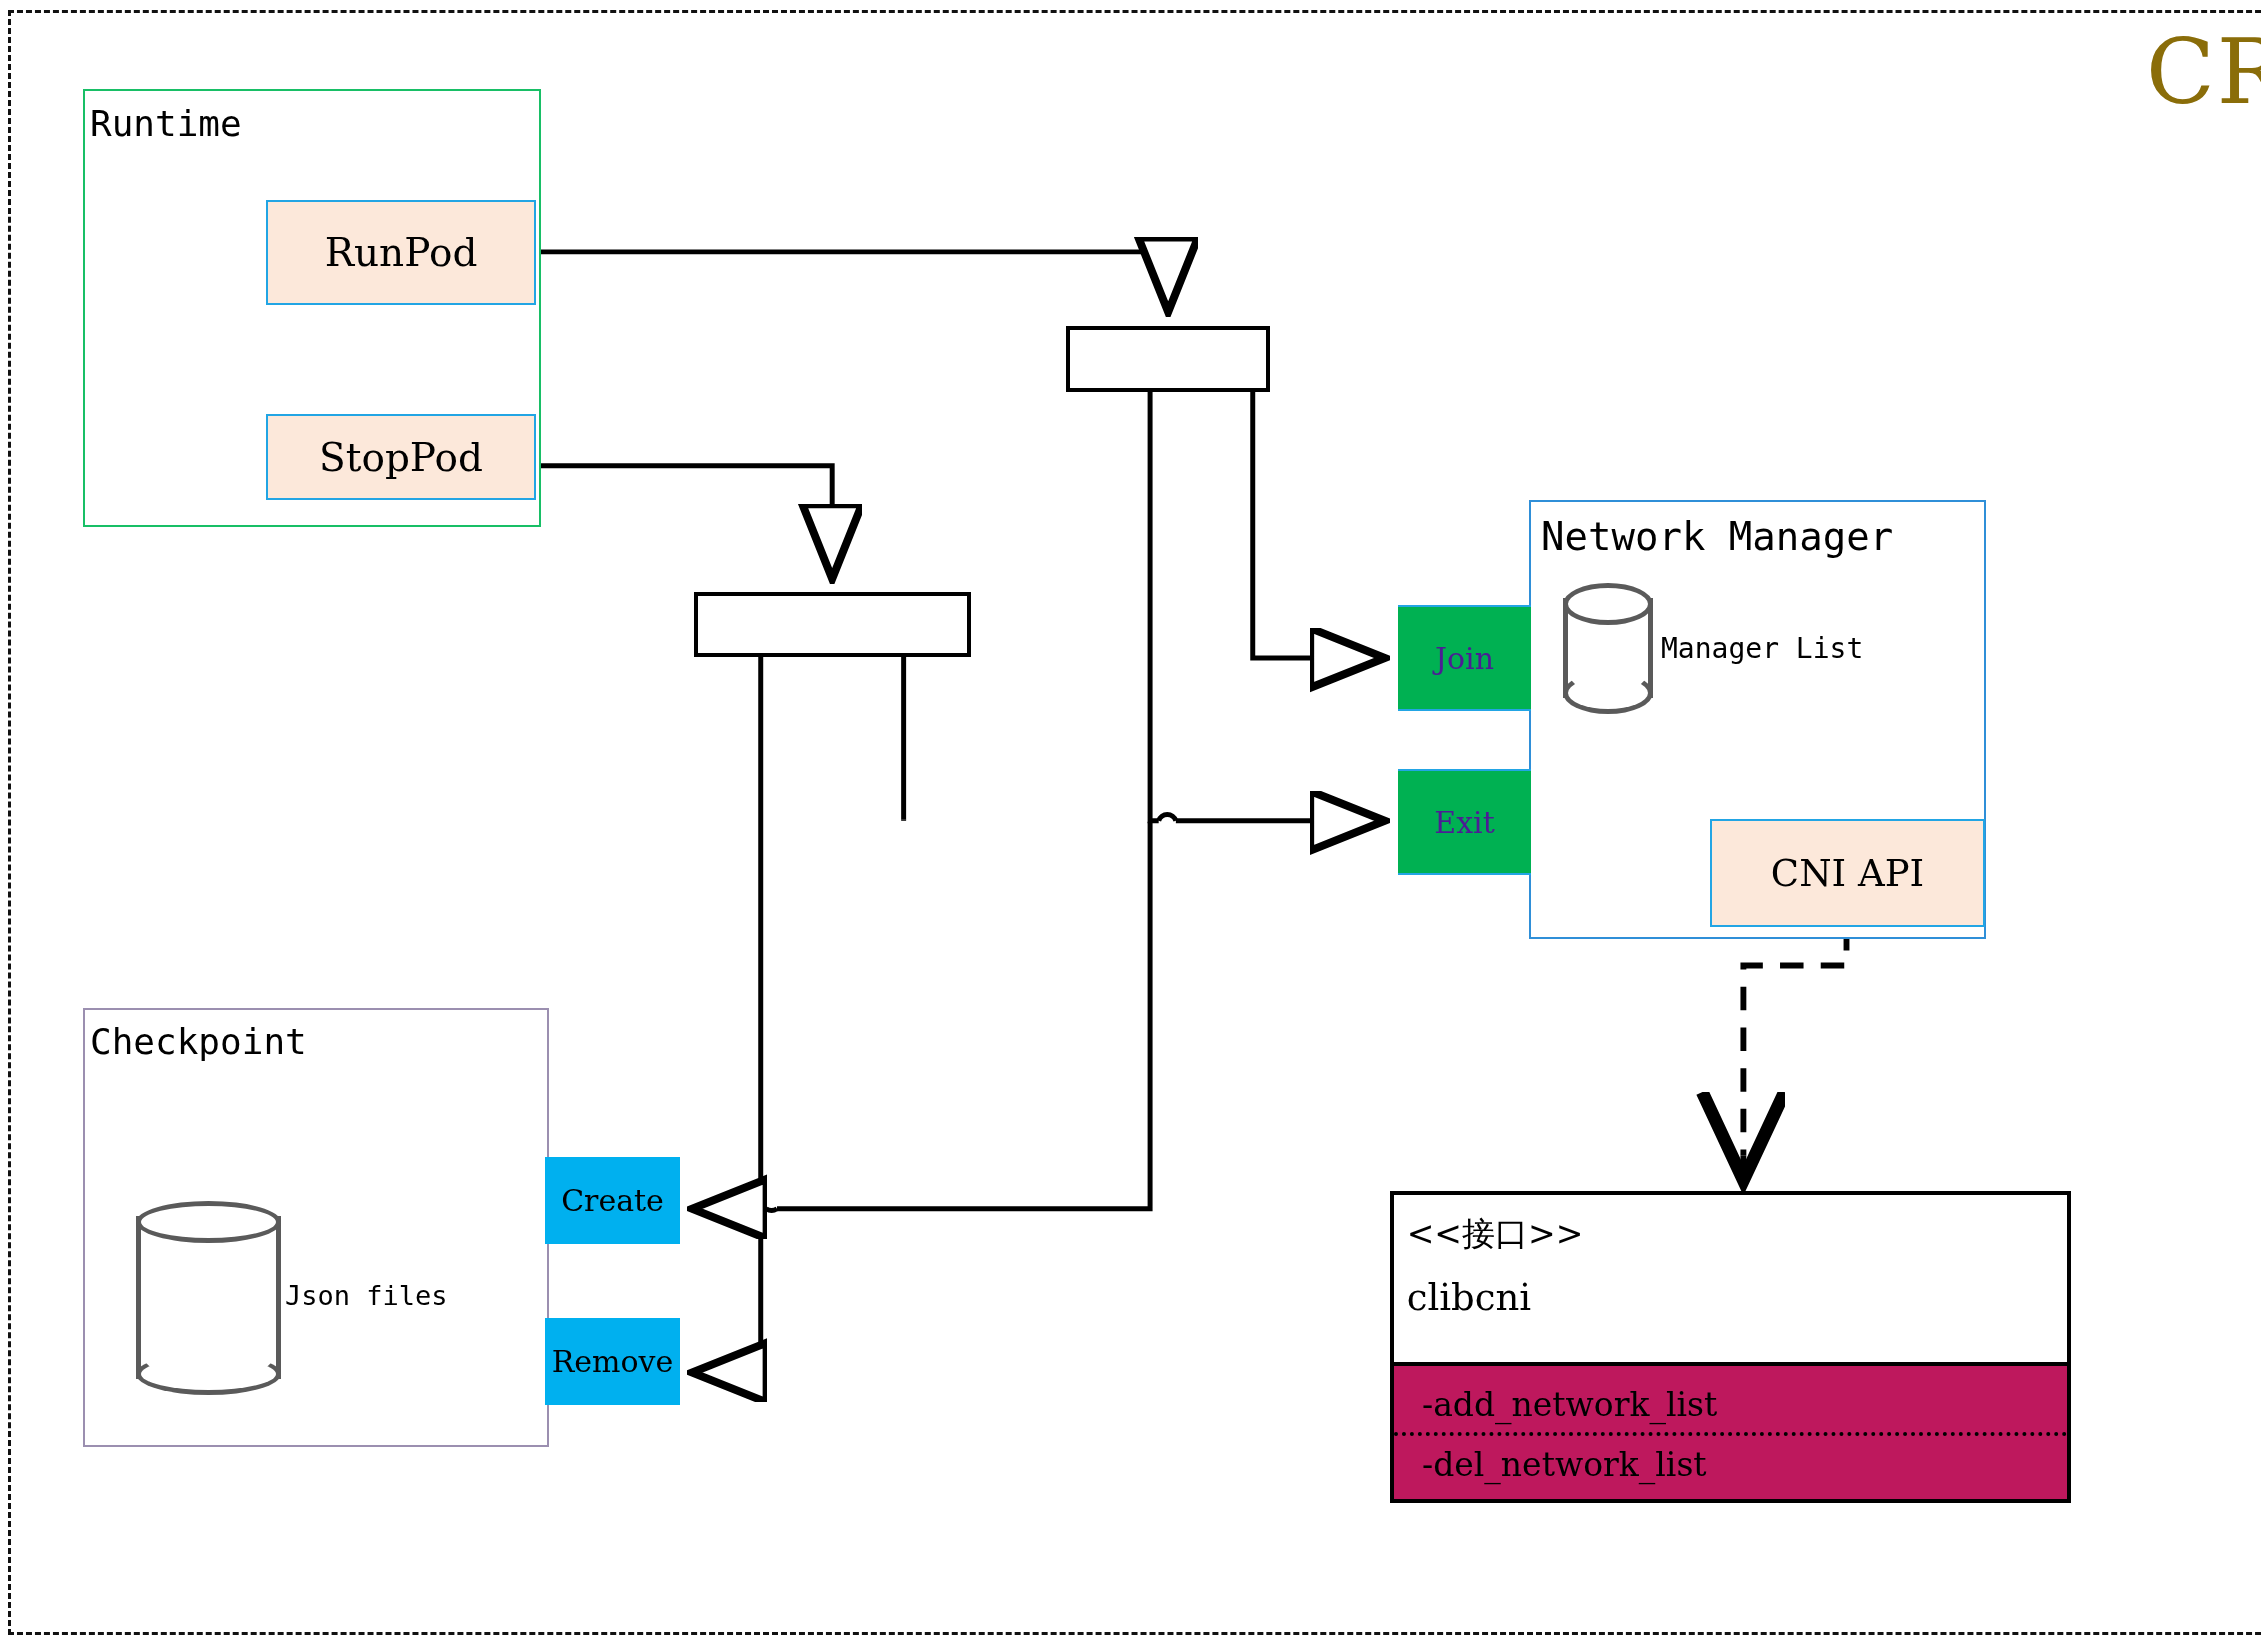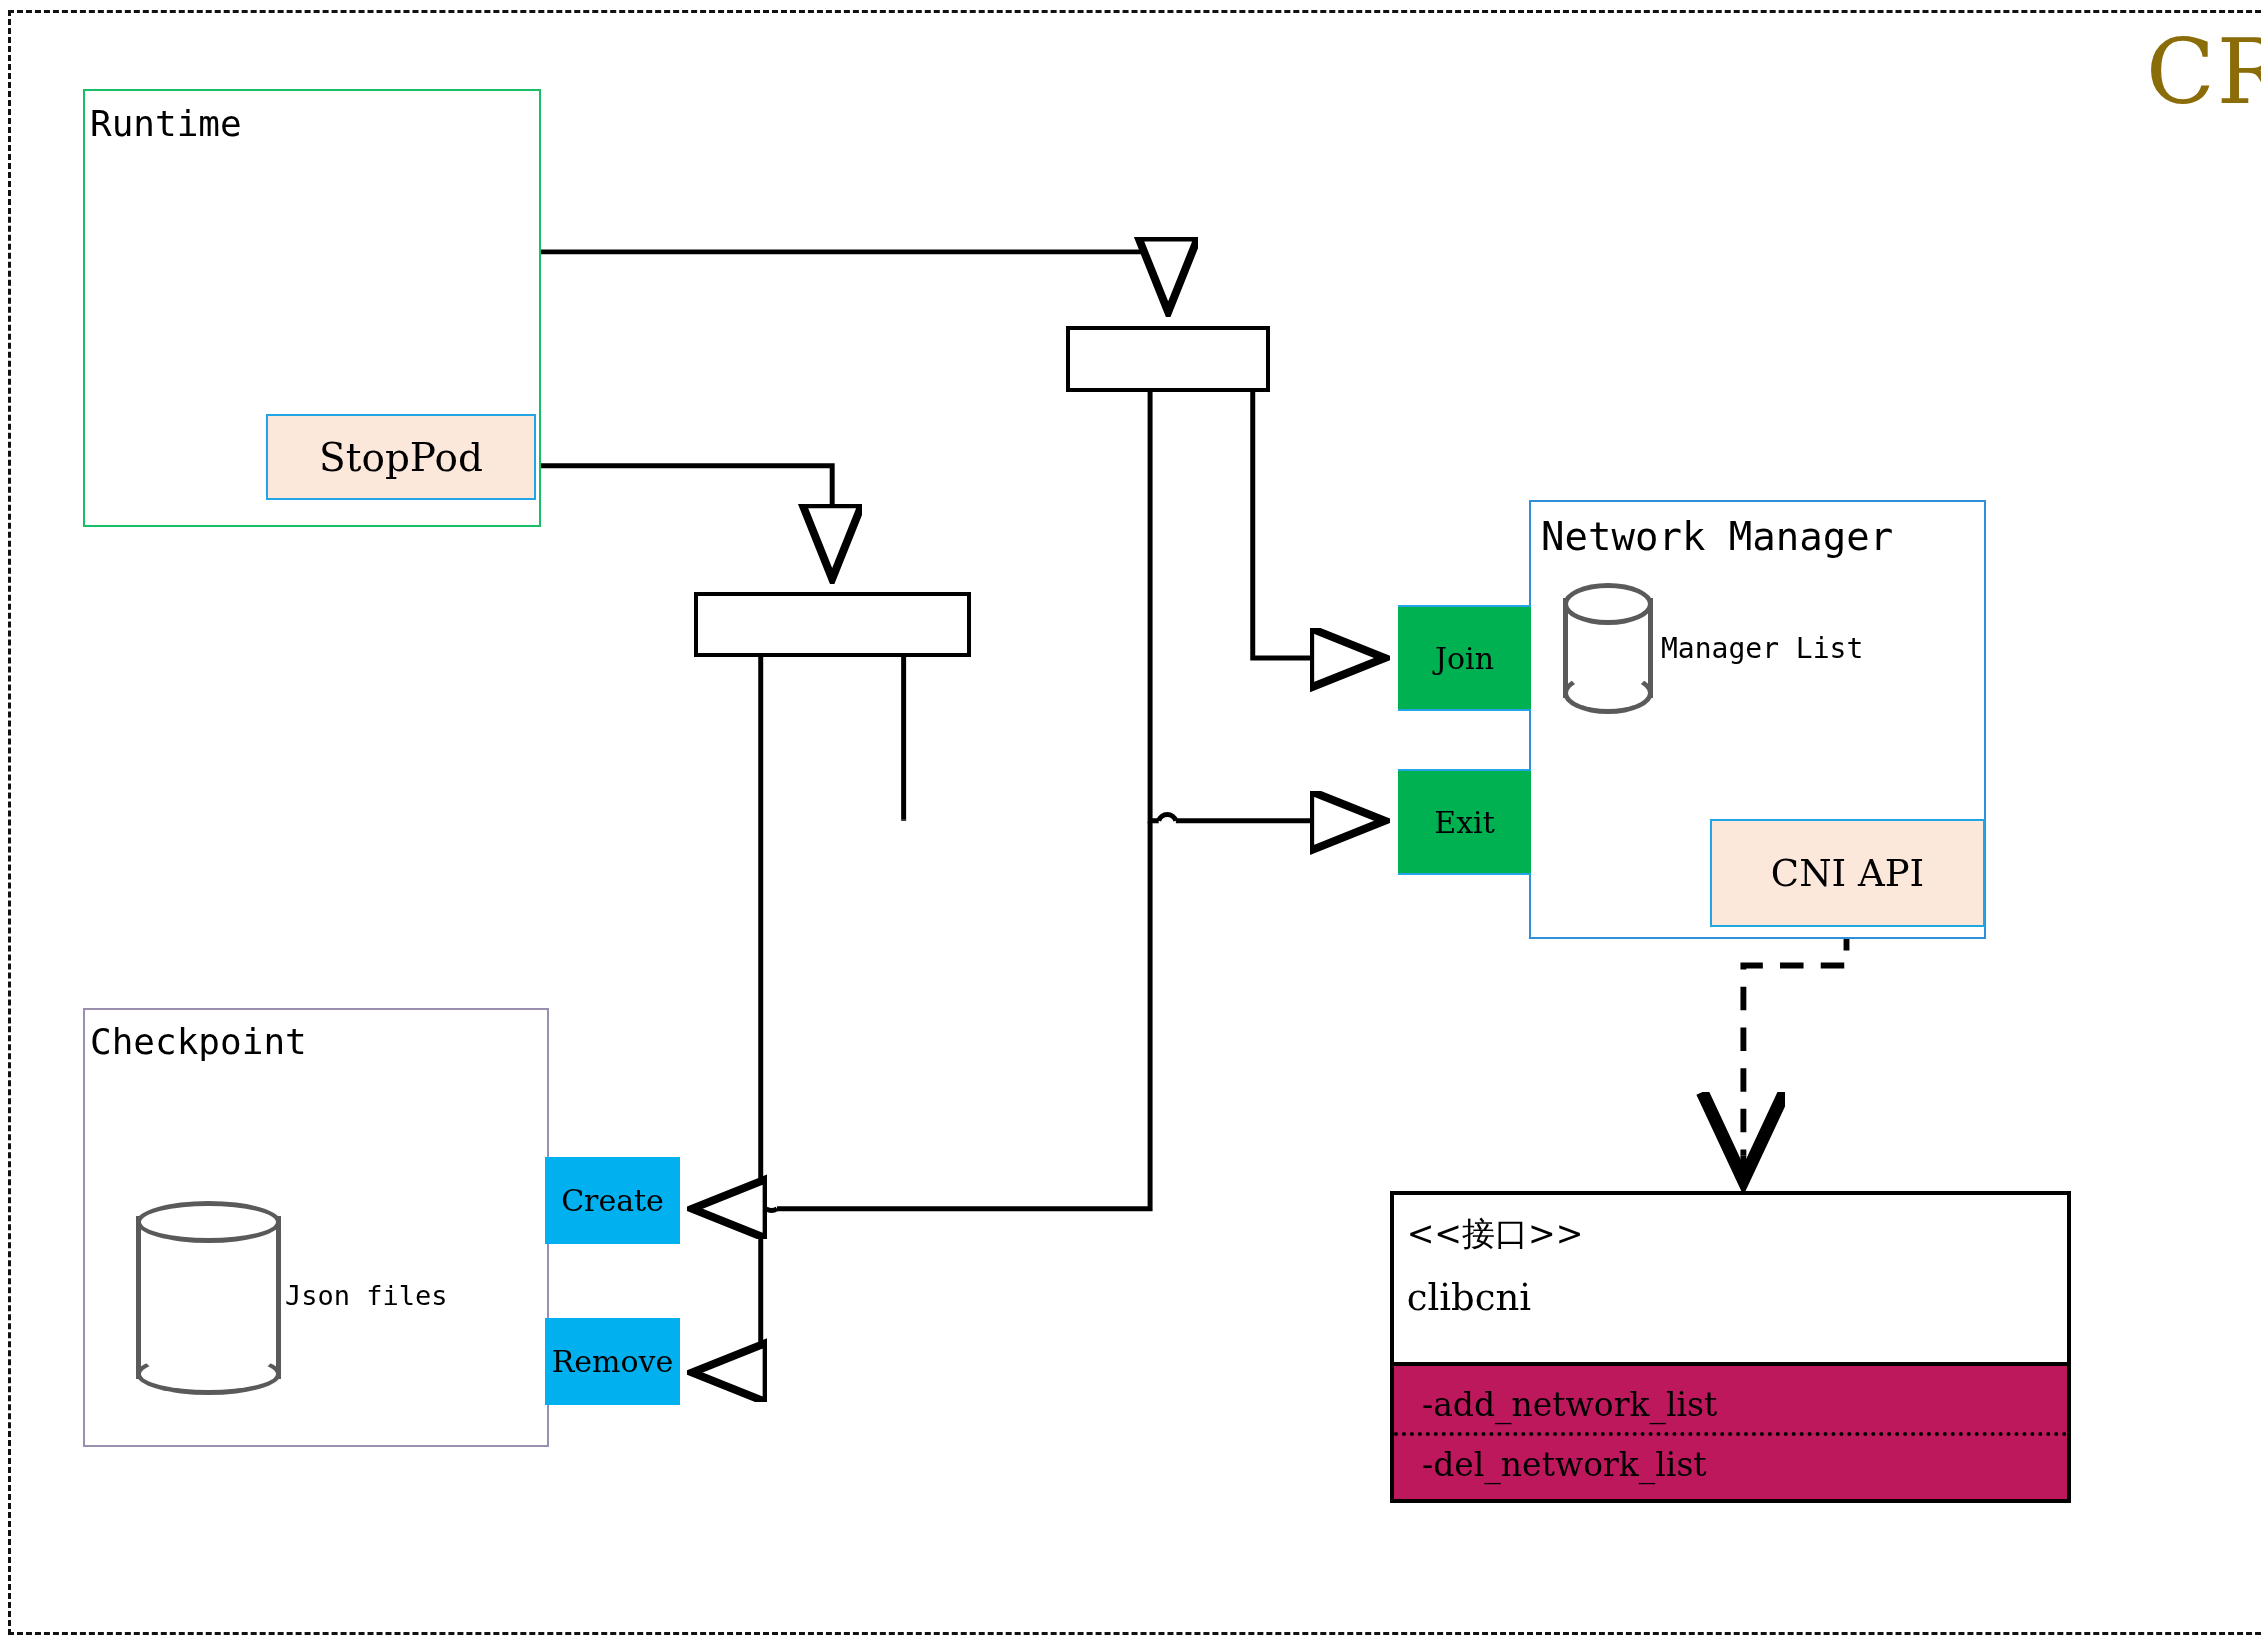--- a/index.html
+++ b/index.html
@@ -59,21 +59,21 @@
   #runpod-node{left:266px;top:200px;width:270px;height:105px;}
   #stoppod-node{left:266px;top:414px;width:270px;height:86px;text-align:right;}
   #cniapi-node{left:1710px;top:819px;width:275px;height:108px;font-size:37px;}
 
   
   .green-node{
     position:absolute;box-sizing:border-box;
     background:#00b152;border-top:2.7px solid #22a5e4;border-bottom:2.7px solid #22a5e4;
     display:flex;align-items:center;justify-content:center;
     font-family:"DejaVu Serif", serif;
-    font-size:30px;color:#000000;white-space:nowrap;
+    font-size:30px;color:#4c1d95;white-space:nowrap;
   }
   #join-node{left:1398px;top:605px;width:133px;height:106px;}
   #exit-node{left:1398px;top:769px;width:133px;height:106px;}
 
   
   .cyan-node{
     position:absolute;box-sizing:border-box;
     background:#00b0ef;
     display:flex;align-items:center;justify-content:center;
     font-family:"DejaVu Serif", serif;
@@ -211,20 +211,21 @@
       <path d="M4083,2050 L4083,2135 L3855,2135 L3855,2556"></path>
     </g>
     <g stroke="#000000" stroke-width="13" fill="none">
       <path d="M3855,2556 L3855,2610" marker-end="url(#arrow-vee)"></path>
     </g>
   </svg>
 
   <div class="group-box" id="runtime-box"></div>
   <div class="group-title" id="runtime-title">Runtime</div>
 
+  <div class="peach-node" id="runpod-node">RunPod</div>
   <div class="peach-node" id="stoppod-node">StopPod</div>
 
   <div class="junction" id="junction-top"></div>
   <div class="junction" id="junction-bottom"></div>
 
   <div class="group-box" id="netmgr-box"></div>
   <div class="group-title" id="netmgr-title">Network Manager</div>
 
   <div class="cyl" id="cyl-netlist">
     <div class="cyl-body"></div>

